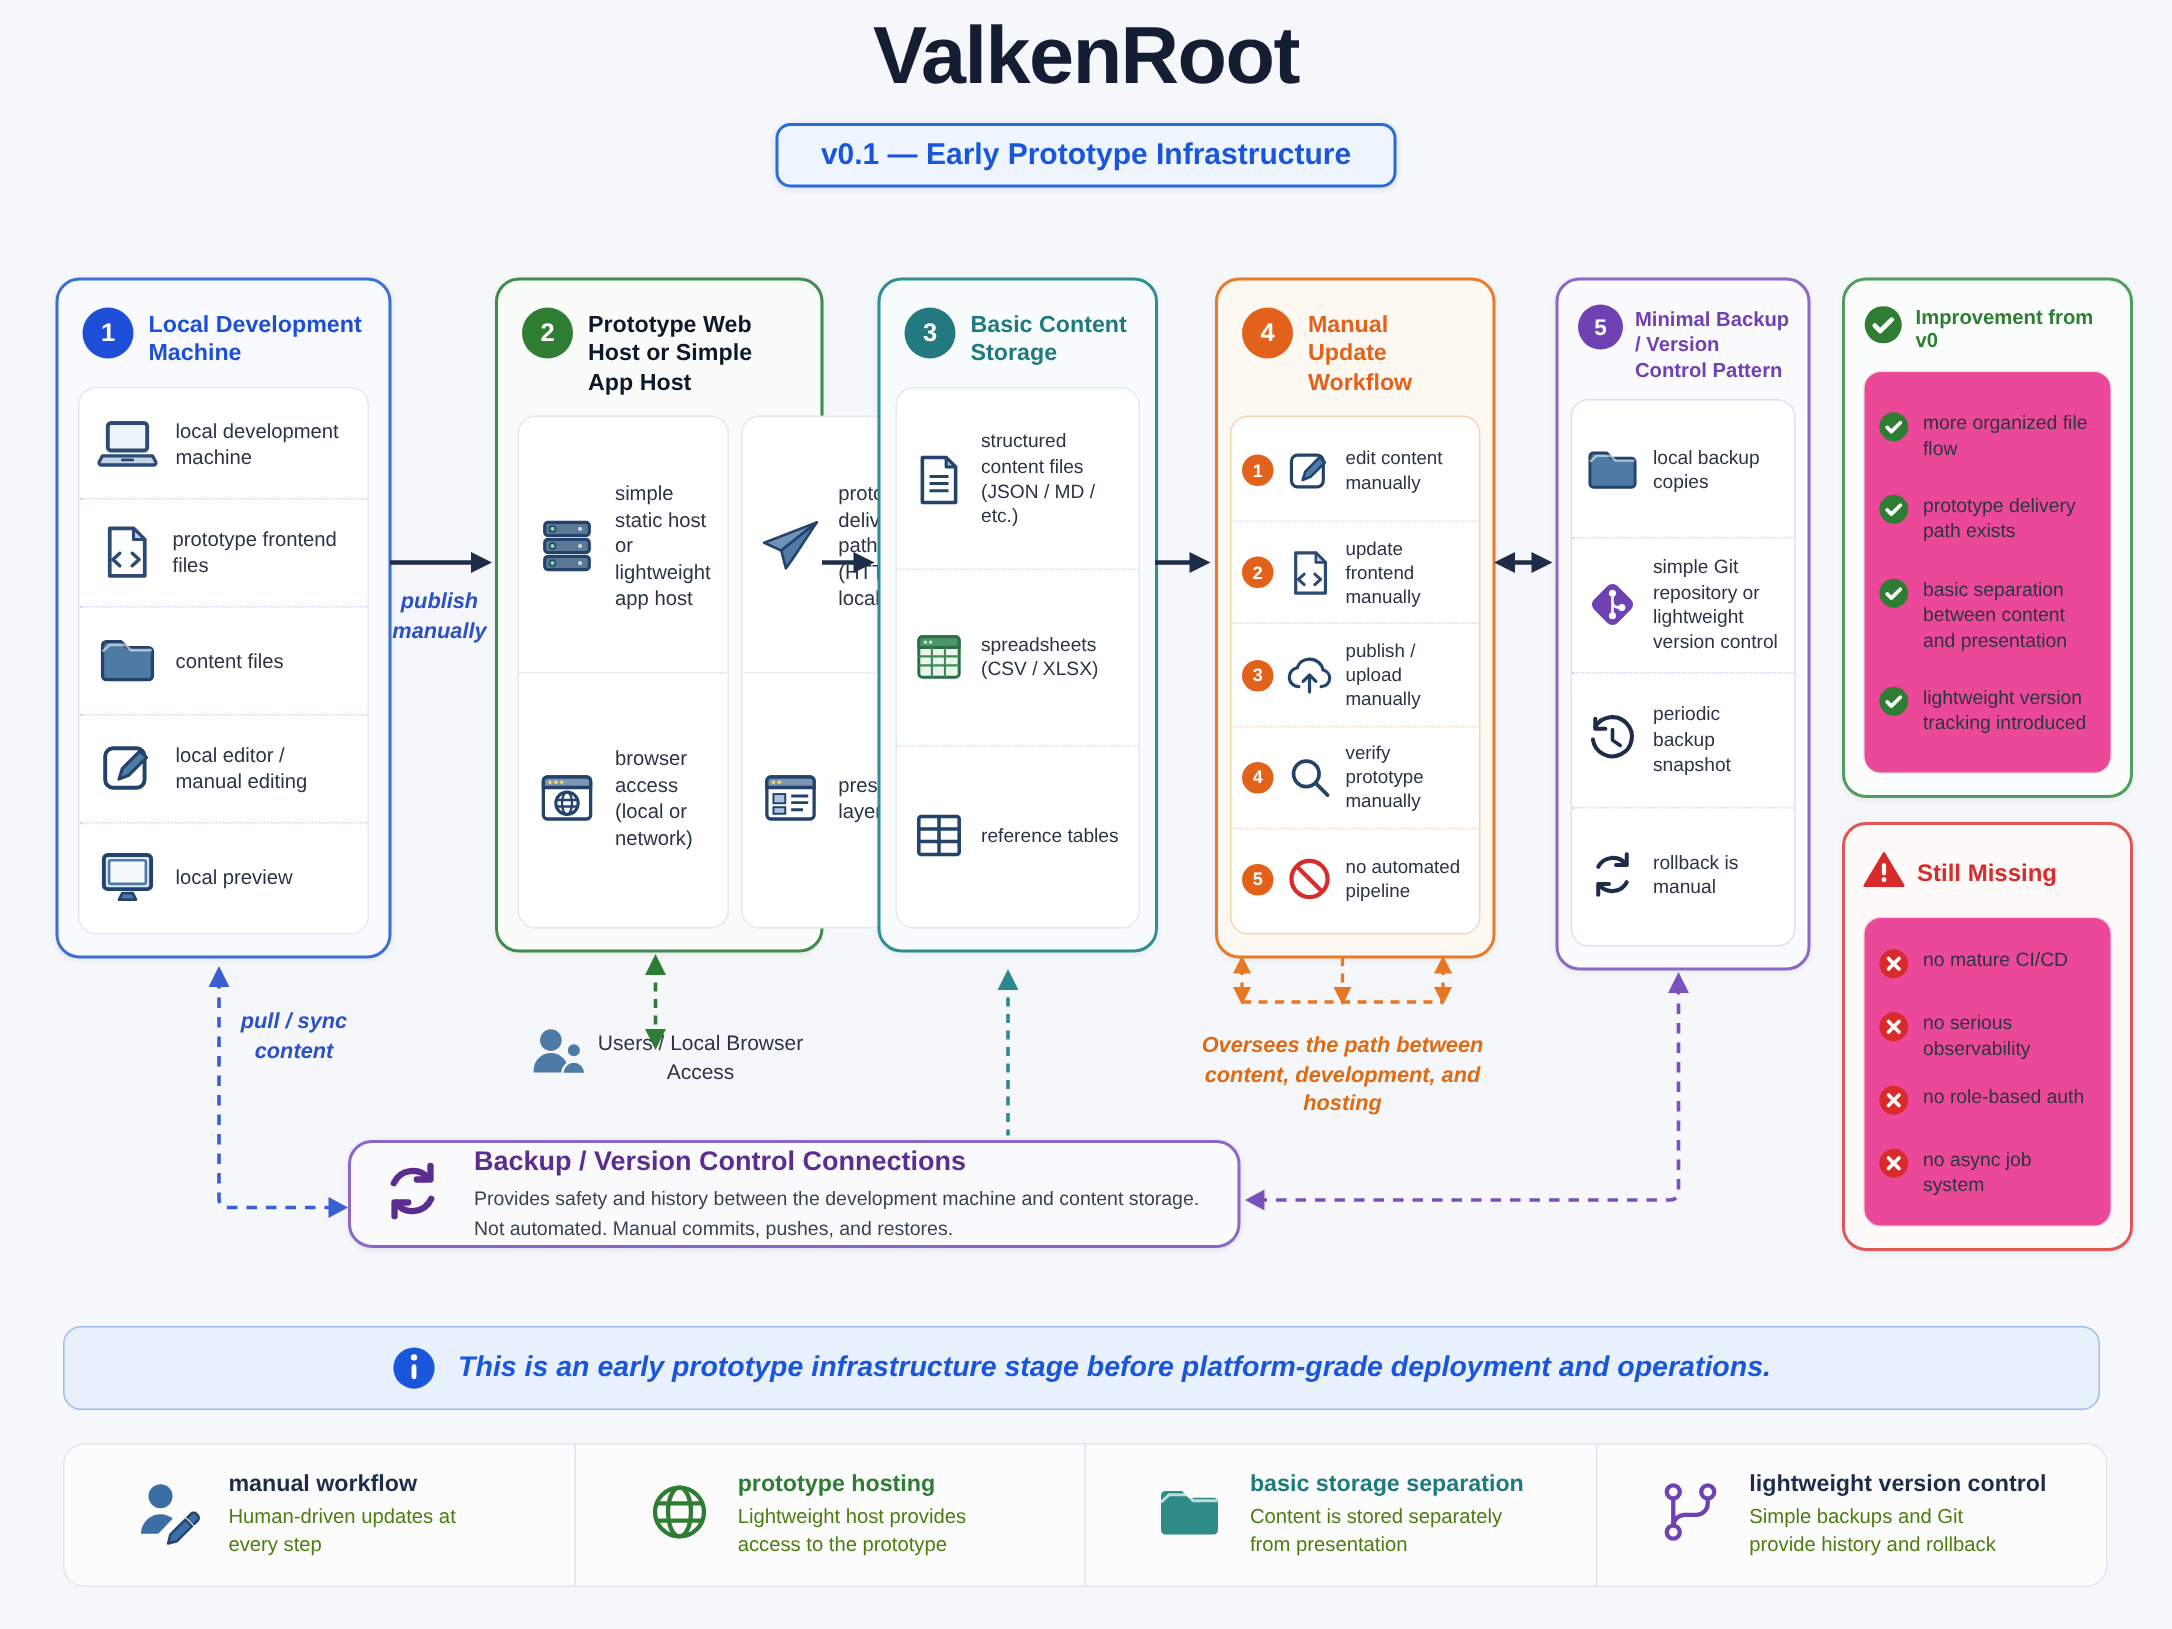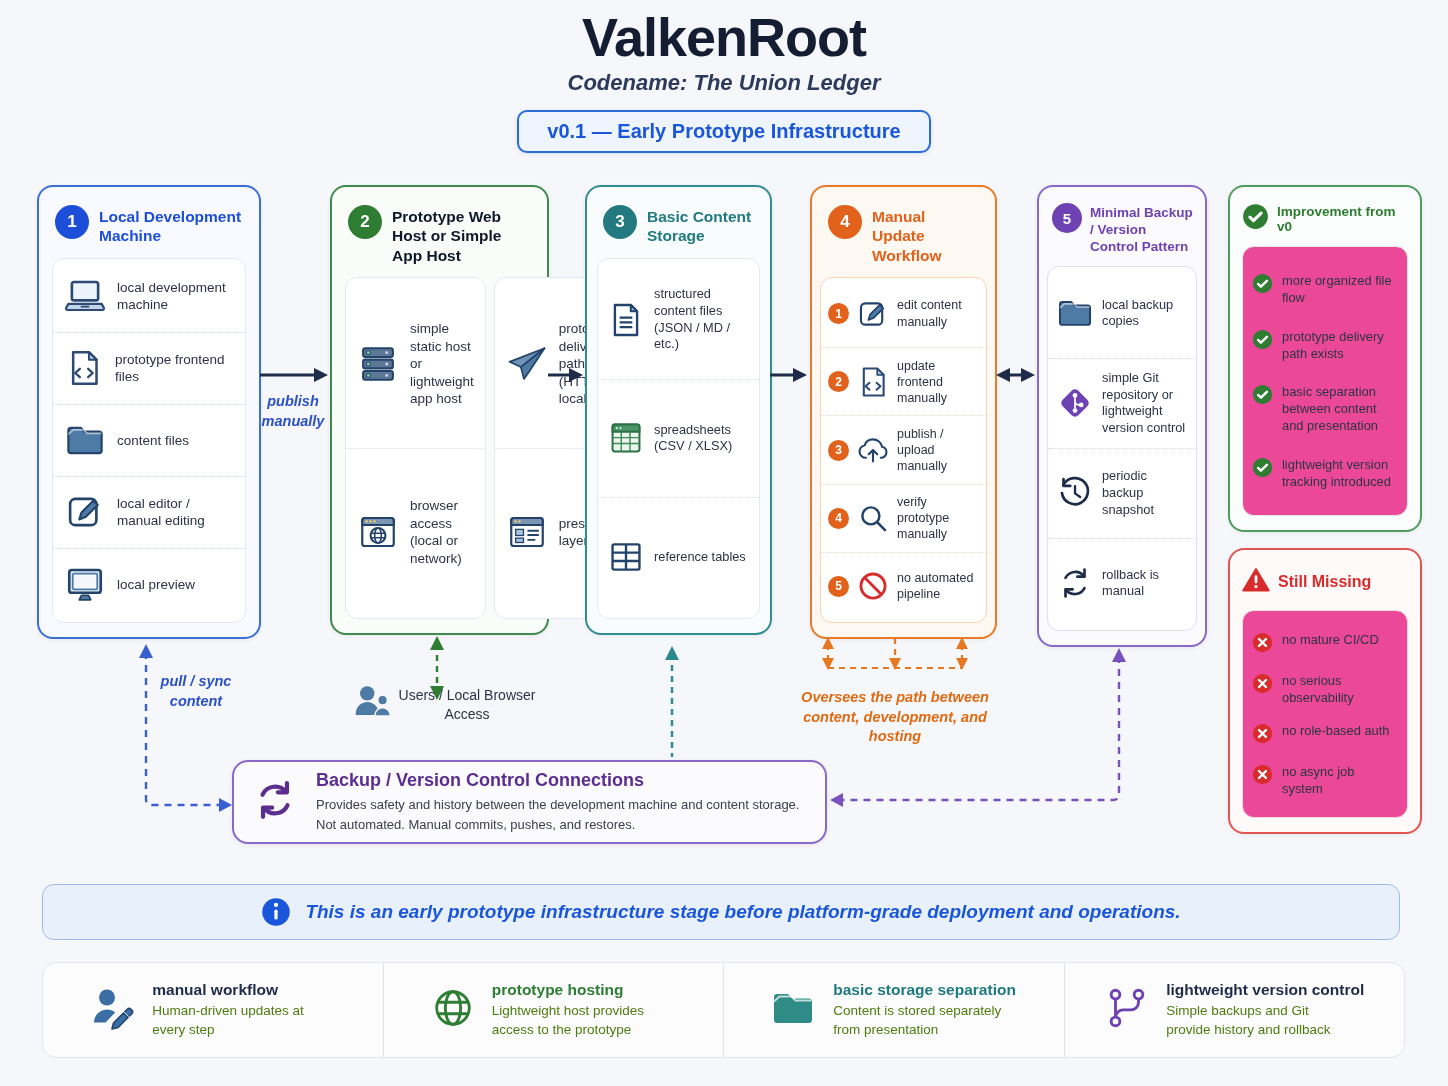--- a/index.html
+++ b/index.html
@@ -68,21 +68,21 @@
     display:flex;flex-direction:column;justify-content:space-evenly;padding:8px 9px;}
   .sp-row{display:flex;align-items:flex-start;gap:9px;padding:4px 0;}
   .sp-row .icn{flex:0 0 auto;margin-top:1px;}
   .sp-lbl{font-size:12.9px;line-height:1.32;color:#2b3347;}
   .improve{top:185px;height:343px;border-color:#4f9d5c;background:#fafdfb;}
   .improve .sp-title{color:#2e7d32;} .improve .sp-card{border-color:#e0ecdf;}
   .missing{top:548px;height:282px;border-color:#e25555;background:#fffafa;}
   .missing .sp-title{color:#d92b2b;font-size:16px;} .missing .sp-card{border-color:#f3dddd;}
 
   
-  .backup{position:absolute;left:232px;top:760px;width:595px;height:84px;border:2px solid #8a68c8;border-radius:16px;
+  .backup{position:absolute;left:232px;top:760px;width:595px;height:72px;border:2px solid #8a68c8;border-radius:16px;
     background:#fbfafd;box-shadow:0 1px 4px rgba(80,50,140,.10);display:flex;align-items:center;gap:18px;
     padding:0 18px;box-sizing:border-box;z-index:1;}
   .backup-icn{flex:0 0 auto;}
   .backup-title{font-size:18px;font-weight:700;color:#5b2d91;margin-bottom:4px;}
   .backup-line{font-size:13px;color:#39424f;line-height:1.5;}
 
   
   .banner{position:absolute;left:42px;top:884px;width:1358px;height:56px;border:1.5px solid #9cbcea;border-radius:12px;
     background:#e8f0fc;display:flex;align-items:center;justify-content:center;gap:14px;box-sizing:border-box;z-index:1;}
   .banner-text{font-size:19px;font-weight:700;font-style:italic;color:#1a56db;}
@@ -106,21 +106,20 @@
 
   svg.overlay{position:absolute;left:0;top:0;z-index:2;pointer-events:none;}
 </style>
 </head>
 <body>
 
 <div class="stage">
 
   <div class="hdr">
     <div class="hdr-title">ValkenRoot</div>
-    <div class="hdr-sub">Codename: The Union Ledger</div>
     <div class="hdr-badge">v0.1 — Early Prototype Infrastructure</div>
   </div>
 
   <div class="col c1">
     <div class="col-head">
       <span class="numcirc">1</span>
       <span class="col-title">Local Development Machine</span>
     </div>
     <div class="card">
       <div class="row">

